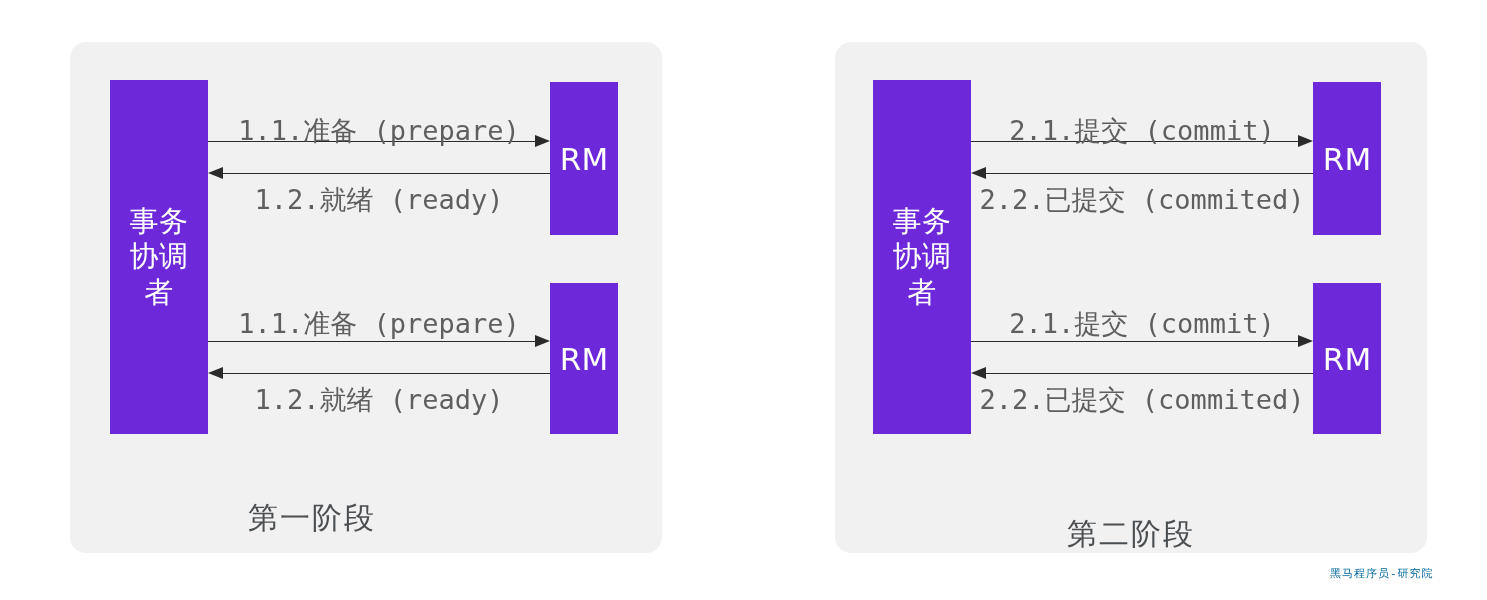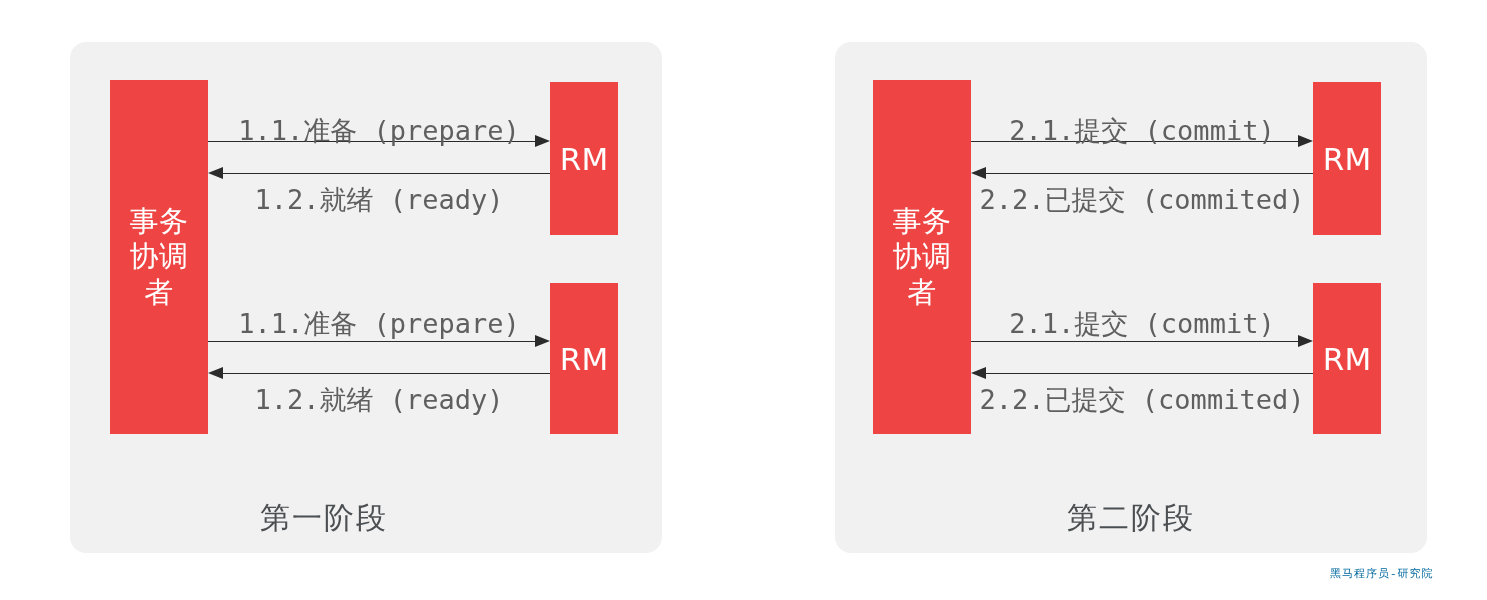--- a/index.html
+++ b/index.html
@@ -19,21 +19,21 @@
   }
 
   .panel {
     position: absolute;
     background: #f1f1f1;
     border-radius: 16px;
   }
 
   .actor {
     position: absolute;
-    background: #ef4444;
+    background: #6d28d9;
     color: #ffffff;
     display: flex;
     align-items: center;
     justify-content: center;
     text-align: center;
     box-sizing: border-box;
   }
 
   .actor-coordinator {
     font-family: "DejaVu Sans", "Liberation Sans", sans-serif;
@@ -132,21 +132,21 @@
     </div>
 
     <div class="msg-line" style="left:138px; top:299px; width:327px;"></div>
     <div class="arrowhead right" style="left:465px; top:292.5px;"></div>
     <div class="msg-label" style="left:138px; top:264px; width:342px;">1.1.准备 (prepare)</div>
 
     <div class="msg-line" style="left:153px; top:331px; width:327px;"></div>
     <div class="arrowhead left" style="left:138px; top:324.5px;"></div>
     <div class="msg-label" style="left:138px; top:340px; width:342px;">1.2.就绪 (ready)</div>
 
-    <div class="phase-label" style="left:0px; top:456px; width:484px;padding-left:12px;">第一阶段</div>
+    <div class="phase-label" style="left:0px; top:456px; width:484px;">第一阶段</div>
   </div>
 
   <div class="panel" style="left:835px; top:42px; width:592px; height:511px;">
 
     <div class="actor actor-coordinator" style="left:38px; top:38px; width:98px; height:354px;">
       <span class="coord-text">事务协调者</span>
     </div>
 
     <div class="actor actor-rm" style="left:478px; top:40px; width:68px; height:153px;">
       <span>RM</span>
@@ -165,18 +165,18 @@
     </div>
 
     <div class="msg-line" style="left:136px; top:299px; width:327px;"></div>
     <div class="arrowhead right" style="left:463px; top:292.5px;"></div>
     <div class="msg-label" style="left:136px; top:264px; width:342px;">2.1.提交 (commit)</div>
 
     <div class="msg-line" style="left:151px; top:331px; width:327px;"></div>
     <div class="arrowhead left" style="left:136px; top:324.5px;"></div>
     <div class="msg-label" style="left:136px; top:340px; width:342px;">2.2.已提交 (commited)</div>
 
-    <div class="phase-label" style="left:0px; top:456px; width:592px;">第二阶段</div>
+    <div class="phase-label" style="left:0px; top:472px; width:592px;">第二阶段</div>
   </div>
 
   <div class="watermark" style="left:1330px; top:566px;">黑马程序员-研究院</div>
 
 </div>
 
 </body></html>

